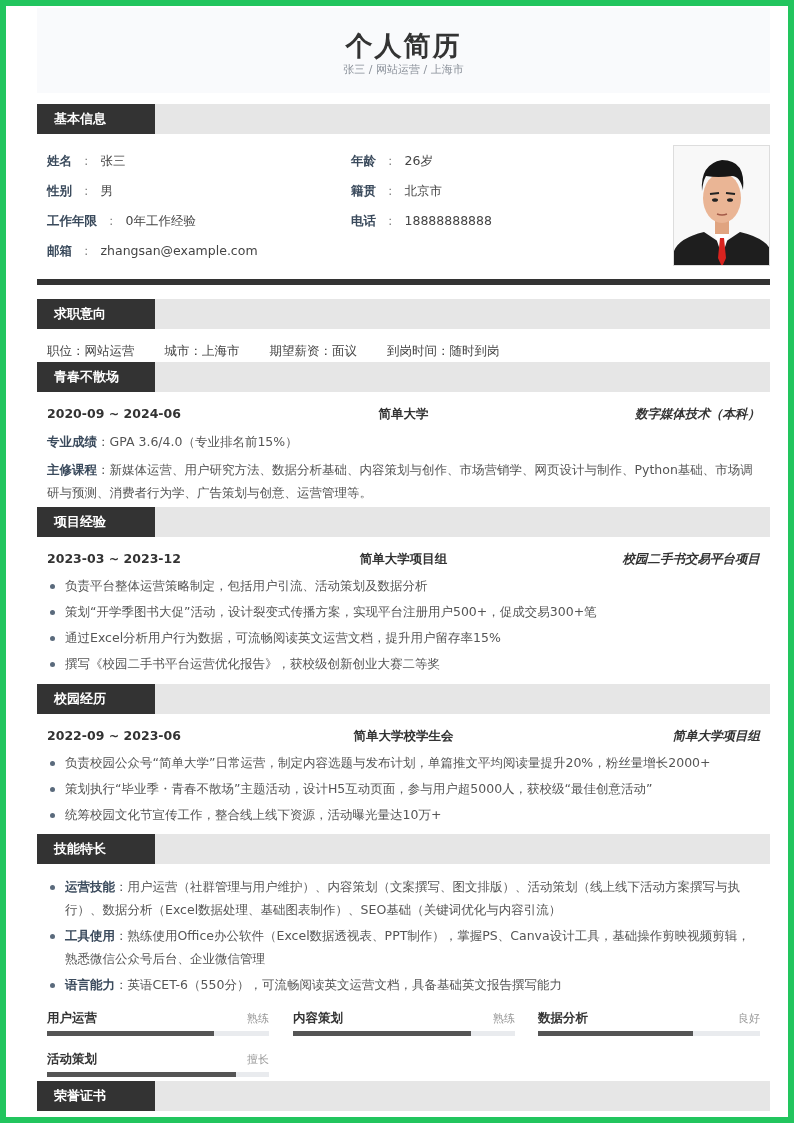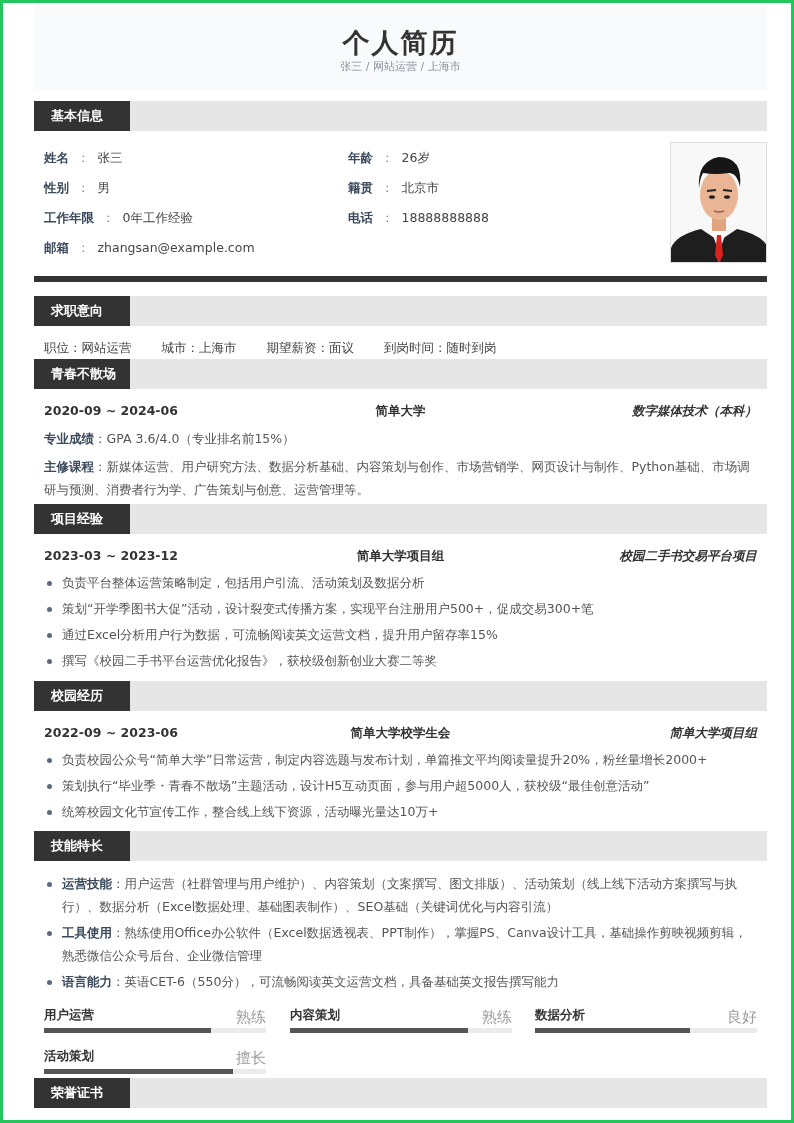--- a/index.html
+++ b/index.html
@@ -1,23 +1,23 @@
 <!DOCTYPE html>
 <html><head>
 <meta charset="utf-8">
 <style>
   * { box-sizing: border-box; margin: 0; padding: 0; }
   html, body { width: 794px; height: 1123px; overflow: hidden; background: #fff; }
   body { font-family: "DejaVu Sans", "Liberation Sans", sans-serif; color: #333; font-size: 12.5px; }
-  .page { position: relative; width: 794px; height: 1123px; border: 3px solid #22c55e; background:#fff; }
+  .page { position: relative; width: 794px; height: 1123px; border: 6px solid #22c55e; background:#fff; }
   .header { position:absolute; left:31px; top:2px; width:733px; height:85px; background:#f9fafc; text-align:center; }
   .title { font-size: 27px; font-weight: bold; color: #333; margin-top: 22px; letter-spacing: 2px; line-height: 32px; }
   .subtitle { font-size: 11px; color: #8a9099; margin-top: 0; }
   .sec { position:absolute; left:31px; width:733px; height:30px; background:#e6e6e6; }
-  .sec-label { display:inline-block; height:30px; line-height:30px; width:96px; background:#333; color:#fff; font-weight:bold; font-size:13px; padding-left:17px; }
+  .sec-label { display:inline-block; height:30px; line-height:30px; width:118px; background:#333; color:#fff; font-weight:bold; font-size:13px; padding-left:17px; }
   .lbl { color:#3a4a5c; font-weight:bold; }
   .info-row { position:absolute; font-size:12.5px; color:#444; white-space:nowrap; }
   .info-row .lbl { display:inline-block; }
   .colon { color:#888; margin: 0 8px 0 8px; }
   .photo { position:absolute; left:667px; top:139px; width:97px; height:121px; border:1px solid #ddd; background:#f7f7f7; overflow:hidden; }
   .divider { position:absolute; left:31px; top:273px; width:733px; height:6px; background:#333; }
   .intent { position:absolute; left:41px; top:337px; font-size:12.5px; color:#444; white-space:nowrap; }
   .intent span { margin-right: 26px; }
   .row3 { position:absolute; left:41px; width:713px; height:18px; font-weight:bold; font-size:12.5px; color:#333; }
   .row3 .l { position:absolute; left:0; }
@@ -25,21 +25,21 @@
   .row3 .r { position:absolute; right:0;font-style:italic; }
   .para { position:absolute; left:41px; width:713px; font-size:12.5px; color:#555; line-height:23px; }
   .bullets { position:absolute; left:41px; width:713px; list-style:none; }
   .bullets li { position:relative; padding-left:18px; font-size:12.5px; color:#555; line-height:26px; }
   .bullets li::before { content:""; position:absolute; left:3px; top:11px; width:5px; height:5px; border-radius:50%; background:#5a6a7c; }
   .bullets.skills li { line-height:23px; margin-bottom:3px; }
   .bullets.skills li::before { top:10px; }
   .bold-lbl { color:#3a4a5c; font-weight:bold; }
   .bar-item { position:absolute; width:222px; }
   .bar-item .name { font-weight:bold; color:#333; font-size:12.5px; }
-  .bar-item .lvl { position:absolute; right:0; top:1px; color:#999; font-size:15px; }
+  .bar-item .lvl { position:absolute; right:0; top:1px; color:#999; font-size:11px; }
   .bar-track { position:absolute; left:0; top:21px; width:222px; height:5px; background:#e9ebee; }
   .bar-fill { height:5px; background:#555; }
 </style>
 </head>
 <body>
 
 <div class="page">
 
   <div class="header">
     <div class="title">个人简历</div>

